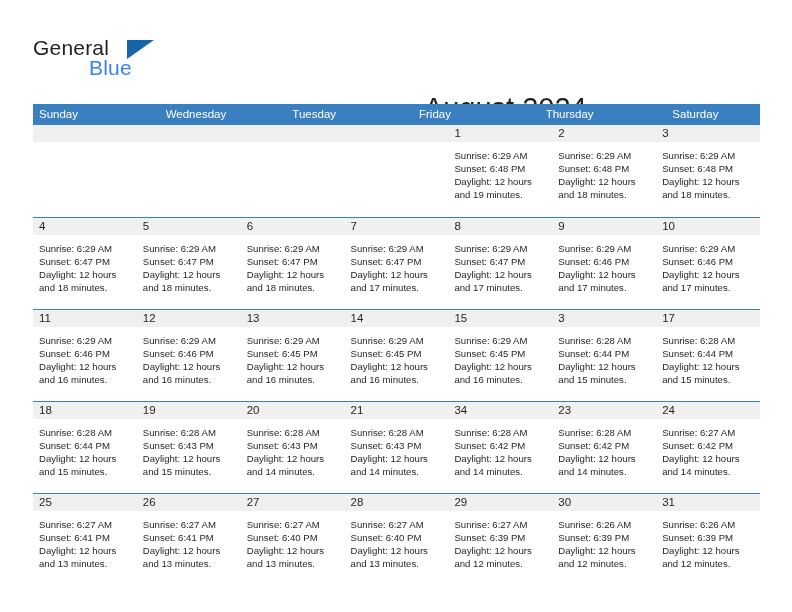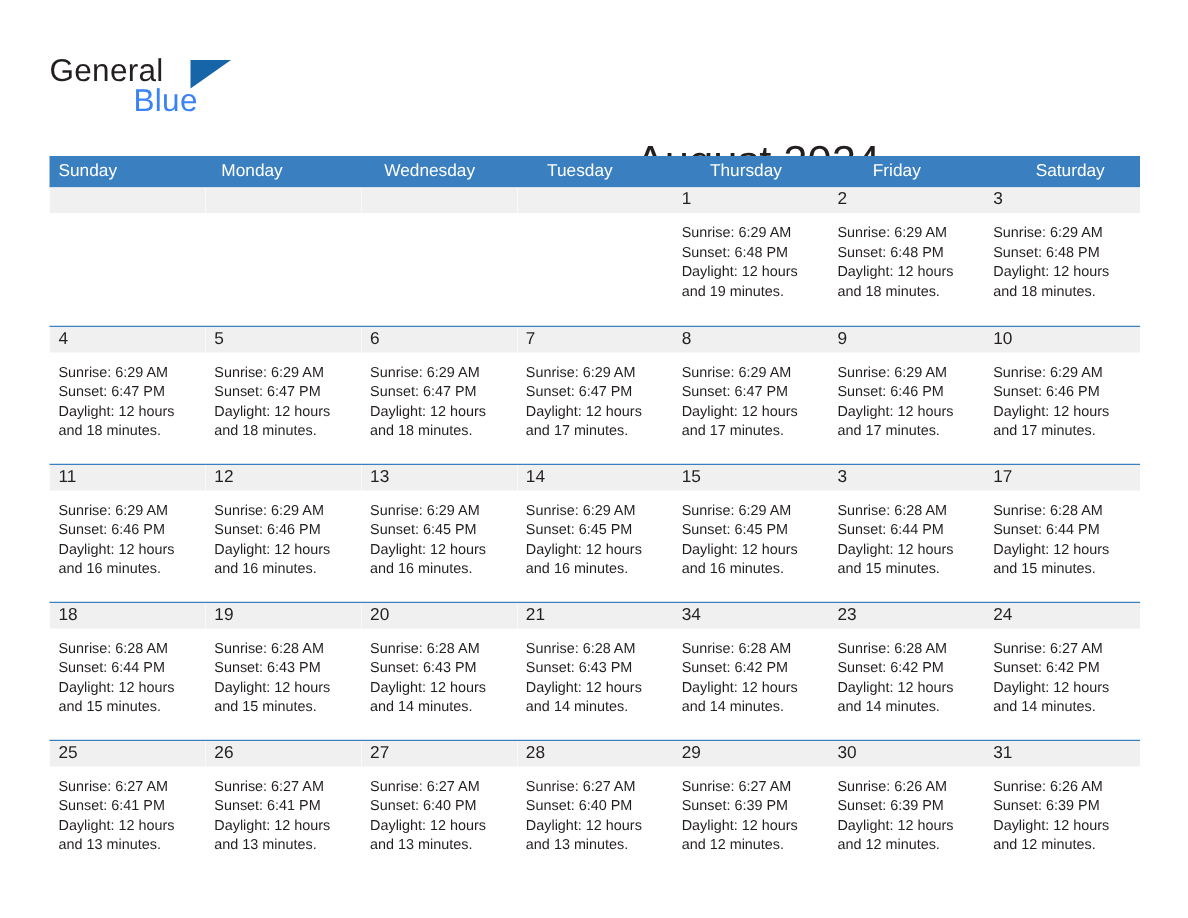--- a/index.html
+++ b/index.html
@@ -158,25 +158,24 @@
 
     <div class="title-block">
       <div class="cal-title">August 2024</div>
       <div class="cal-subtitle">Takengon, Indonesia</div>
     </div>
   </div>
 
   <div class="calendar">
     <div class="dow-row" id="dow-row">
         <div class="dow">Sunday</div>
-        <div class="dow">Monday</div>
         <div class="dow">Wednesday</div>
         <div class="dow">Tuesday</div>
+        <div class="dow">Friday</div>
         <div class="dow">Thursday</div>
-        <div class="dow">Friday</div>
         <div class="dow">Saturday</div>
       </div>
     <div id="weeks-container">
         <div class="week first">
           <div class="cell empty">
             <div class="cell-datebar"></div>
           </div>
           <div class="cell empty">
             <div class="cell-datebar"></div>
           </div>

